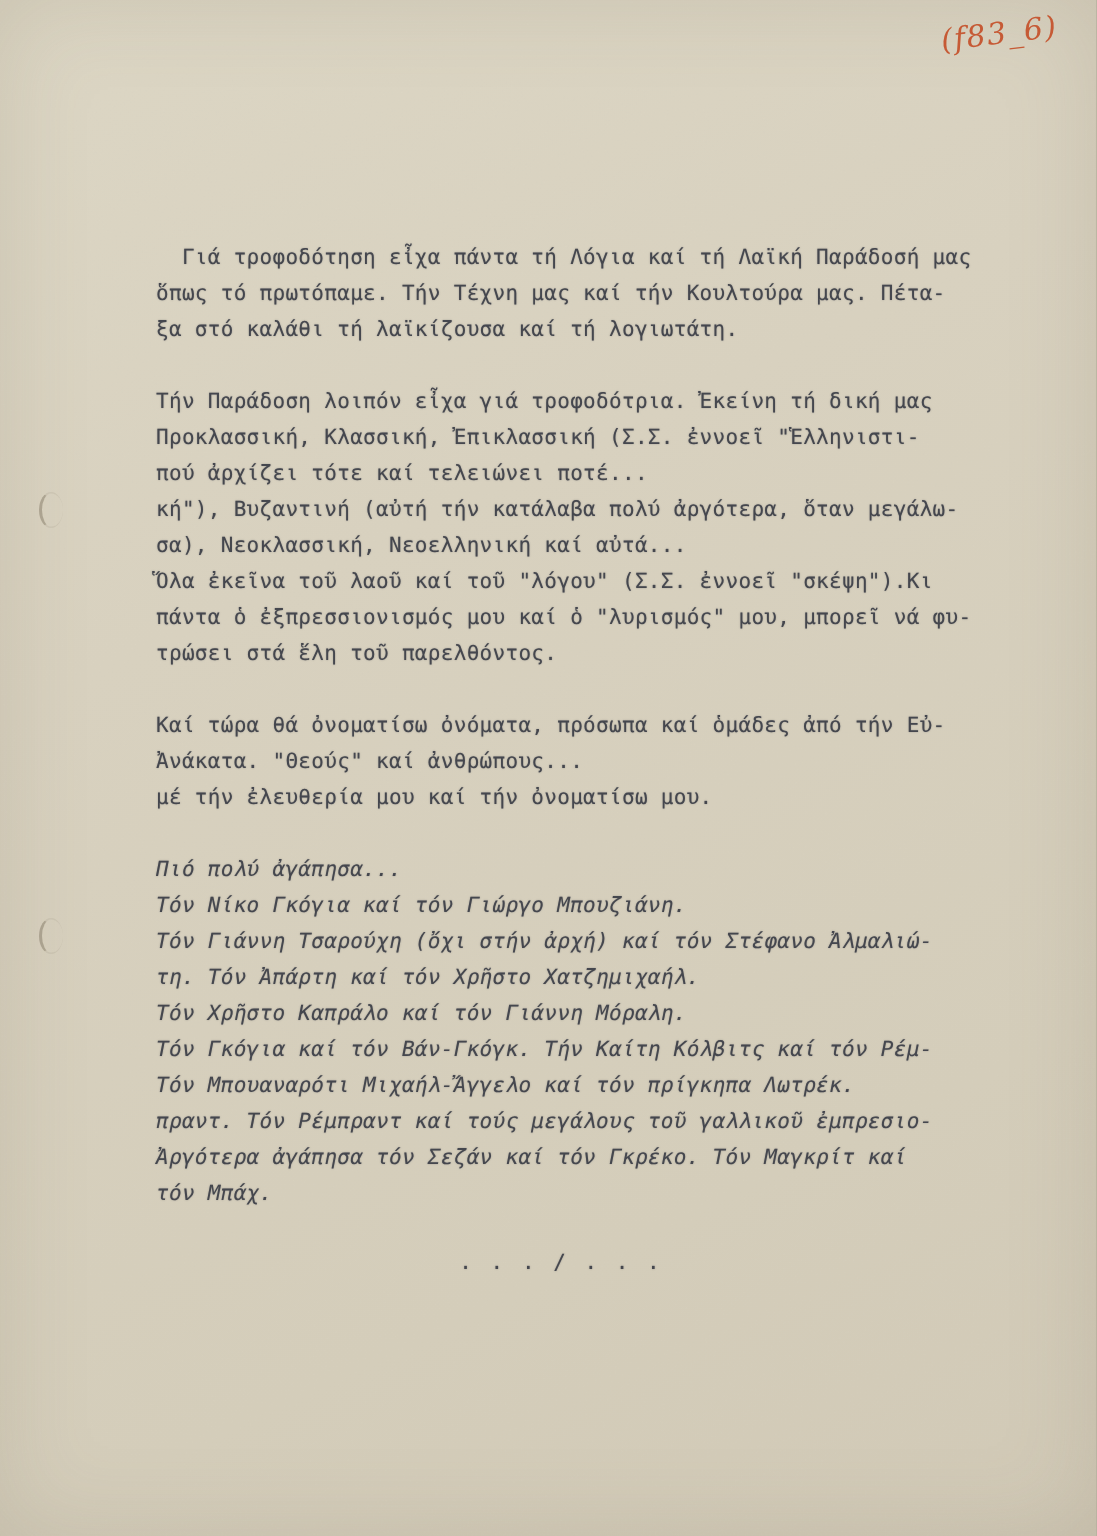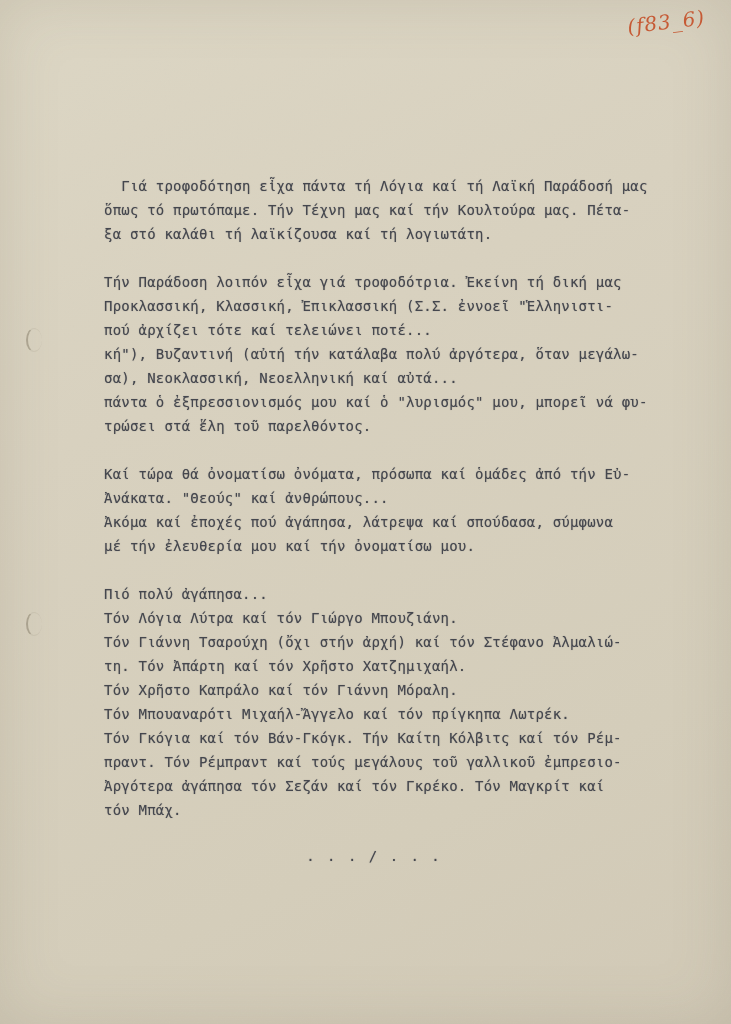--- a/index.html
+++ b/index.html
@@ -32,34 +32,35 @@
     font-family: "DejaVu Serif", "Liberation Serif", serif;
     font-style: italic;
     font-size: 20px;
     color: #c65a35;
     transform: rotate(-7deg);
     letter-spacing: 1px;
   }
   .text-block {
     position: absolute;
     left: 104px;
-    top: 174px;
+    top: 160px;
     width: 540px;
     font-family: "DejaVu Sans Mono", "Liberation Mono", monospace;
     font-size: 14px;
     line-height: 24px;
     color: #45474e;
     letter-spacing: 0.2px;
     text-shadow: 0 0 1px rgba(70, 72, 80, 0.5);
   }
   .para {
     margin: 0 0 24px 0;
   }
   .para:last-of-type {
     margin-bottom: 0;
+    font-style: italic;
   }
   .line {
     white-space: pre;
   }
   .footer-mark {
     margin-top: 22px;
     text-align: center;
     letter-spacing: 2px;
   }
   .punch {
@@ -100,37 +101,37 @@
           <div class="line">  Γιά τροφοδότηση εἶχα πάντα τή Λόγια καί τή Λαϊκή Παράδοσή μας</div>
           <div class="line">ὅπως τό πρωτόπαμε. Τήν Τέχνη μας καί τήν Κουλτούρα μας. Πέτα-</div>
           <div class="line">ξα στό καλάθι τή λαϊκίζουσα καί τή λογιωτάτη.</div>
         </div>
         <div class="para">
           <div class="line">Τήν Παράδοση λοιπόν εἶχα γιά τροφοδότρια. Ἐκείνη τή δική μας</div>
           <div class="line">Προκλασσική, Κλασσική, Ἐπικλασσική (Σ.Σ. ἐννοεῖ "Ἑλληνιστι-</div>
           <div class="line">πού ἀρχίζει τότε καί τελειώνει ποτέ...</div>
           <div class="line">κή"), Βυζαντινή (αὐτή τήν κατάλαβα πολύ ἀργότερα, ὅταν μεγάλω-</div>
           <div class="line">σα), Νεοκλασσική, Νεοελληνική καί αὐτά...</div>
+          <div class="line">Ὅλα ἐκεῖνα τοῦ λαοῦ καί τοῦ "λόγου" (Σ.Σ. ἐννοεῖ "σκέψη").Κι</div>
           <div class="line">πάντα ὁ ἐξπρεσσιονισμός μου καί ὁ "λυρισμός" μου, μπορεῖ νά φυ-</div>
           <div class="line">τρώσει στά ἕλη τοῦ παρελθόντος.</div>
         </div>
         <div class="para">
           <div class="line">Καί τώρα θά ὀνοματίσω ὀνόματα, πρόσωπα καί ὁμάδες ἀπό τήν Εὐ-</div>
           <div class="line">Ἀνάκατα. "Θεούς" καί ἀνθρώπους...</div>
-          <div class="line">Ἀκόμα καί ἐποχές πού ἀγάπησα, λάτρεψα καί σπούδασα, σύμφωνα</div>
           <div class="line">μέ τήν ἐλευθερία μου καί τήν ὀνοματίσω μου.</div>
         </div>
         <div class="para">
           <div class="line">Πιό πολύ ἀγάπησα...</div>
-          <div class="line">Τόν Λόγια Λύτρα καί τόν Γιώργο Μπουζιάνη.</div>
+          <div class="line">Τόν Νίκο Γκόγια καί τόν Γιώργο Μπουζιάνη.</div>
           <div class="line">Τόν Γιάννη Τσαρούχη (ὄχι στήν ἀρχή) καί τόν Στέφανο Ἀλμαλιώ-</div>
           <div class="line">τη. Τόν Ἀπάρτη καί τόν Χρῆστο Χατζημιχαήλ.</div>
           <div class="line">Τόν Χρῆστο Καπράλο καί τόν Γιάννη Μόραλη.</div>
+          <div class="line">Τόν Γκόγια καί τόν Βάν-Γκόγκ. Τήν Καίτη Κόλβιτς καί τόν Ρέμ-</div>
           <div class="line">Τόν Μπουαναρότι Μιχαήλ-Ἄγγελο καί τόν πρίγκηπα Λωτρέκ.</div>
-          <div class="line">Τόν Γκόγια καί τόν Βάν-Γκόγκ. Τήν Καίτη Κόλβιτς καί τόν Ρέμ-</div>
           <div class="line">πραντ. Τόν Ρέμπραντ καί τούς μεγάλους τοῦ γαλλικοῦ ἐμπρεσιο-</div>
           <div class="line">Ἀργότερα ἀγάπησα τόν Σεζάν καί τόν Γκρέκο. Τόν Μαγκρίτ καί</div>
           <div class="line">τόν Μπάχ.</div>
         </div>
       </div>
     <div class="footer-mark">. . . / . . .</div>
   </div>
 
 </div>
 

